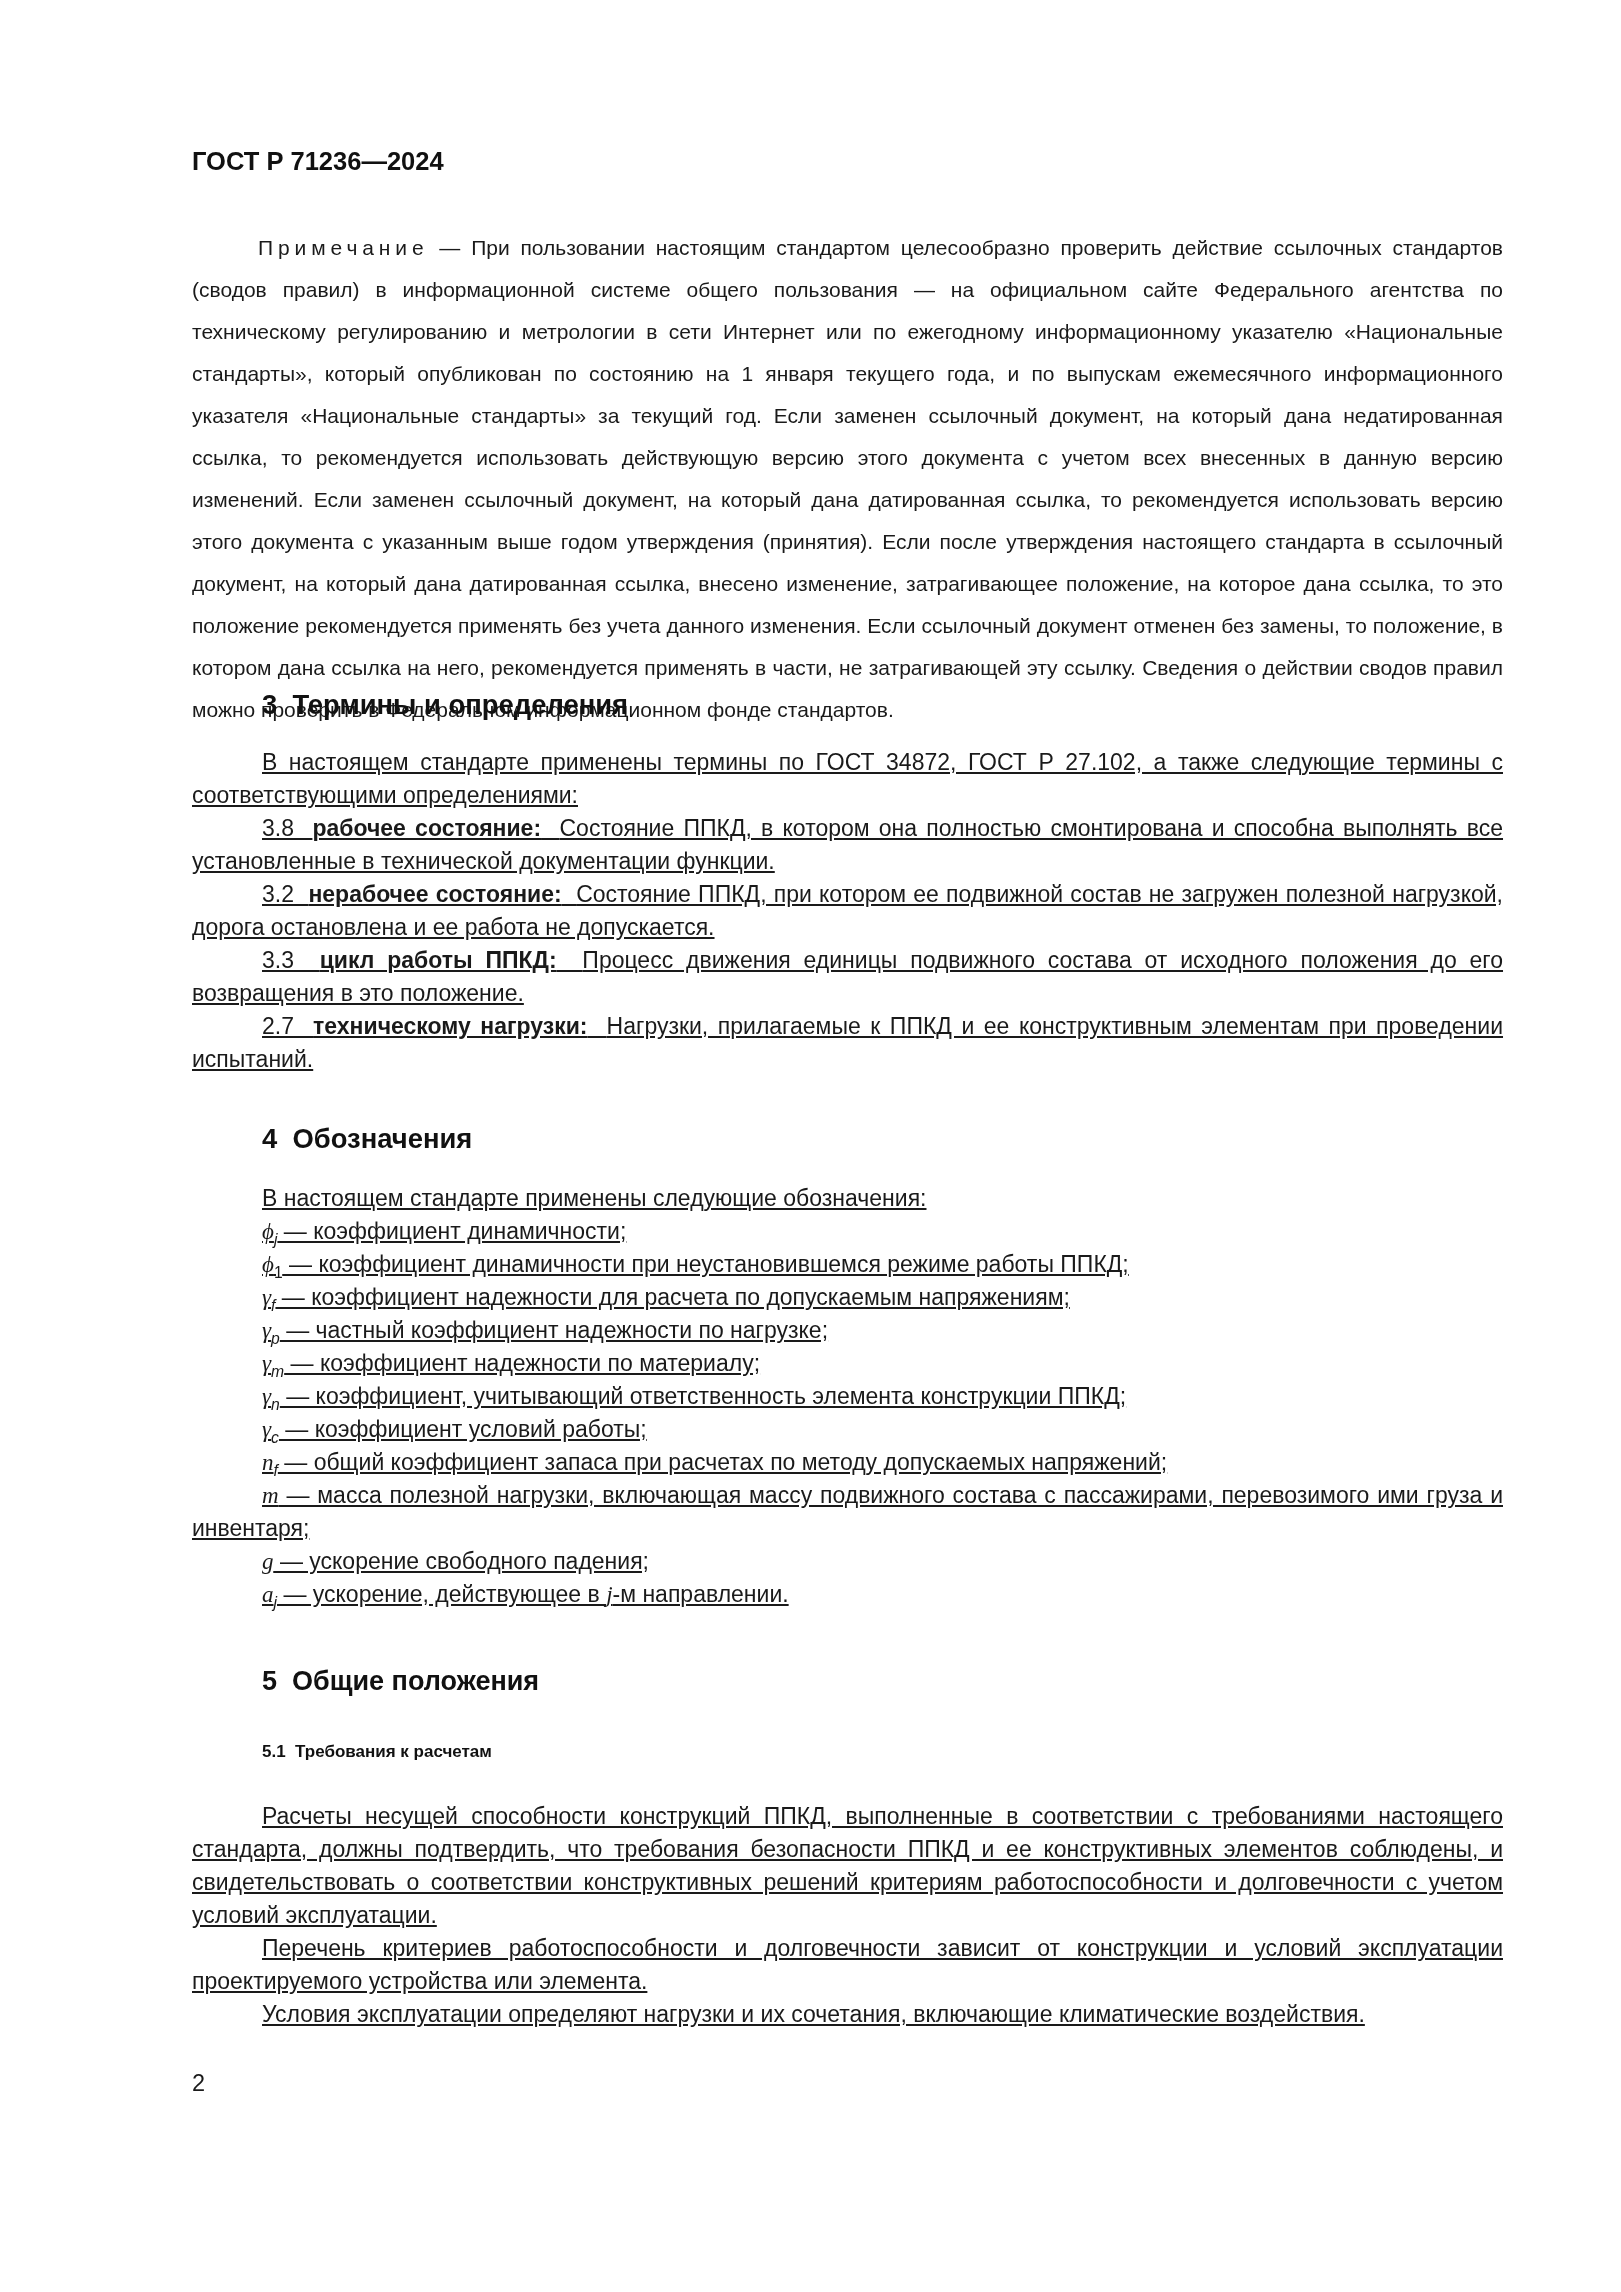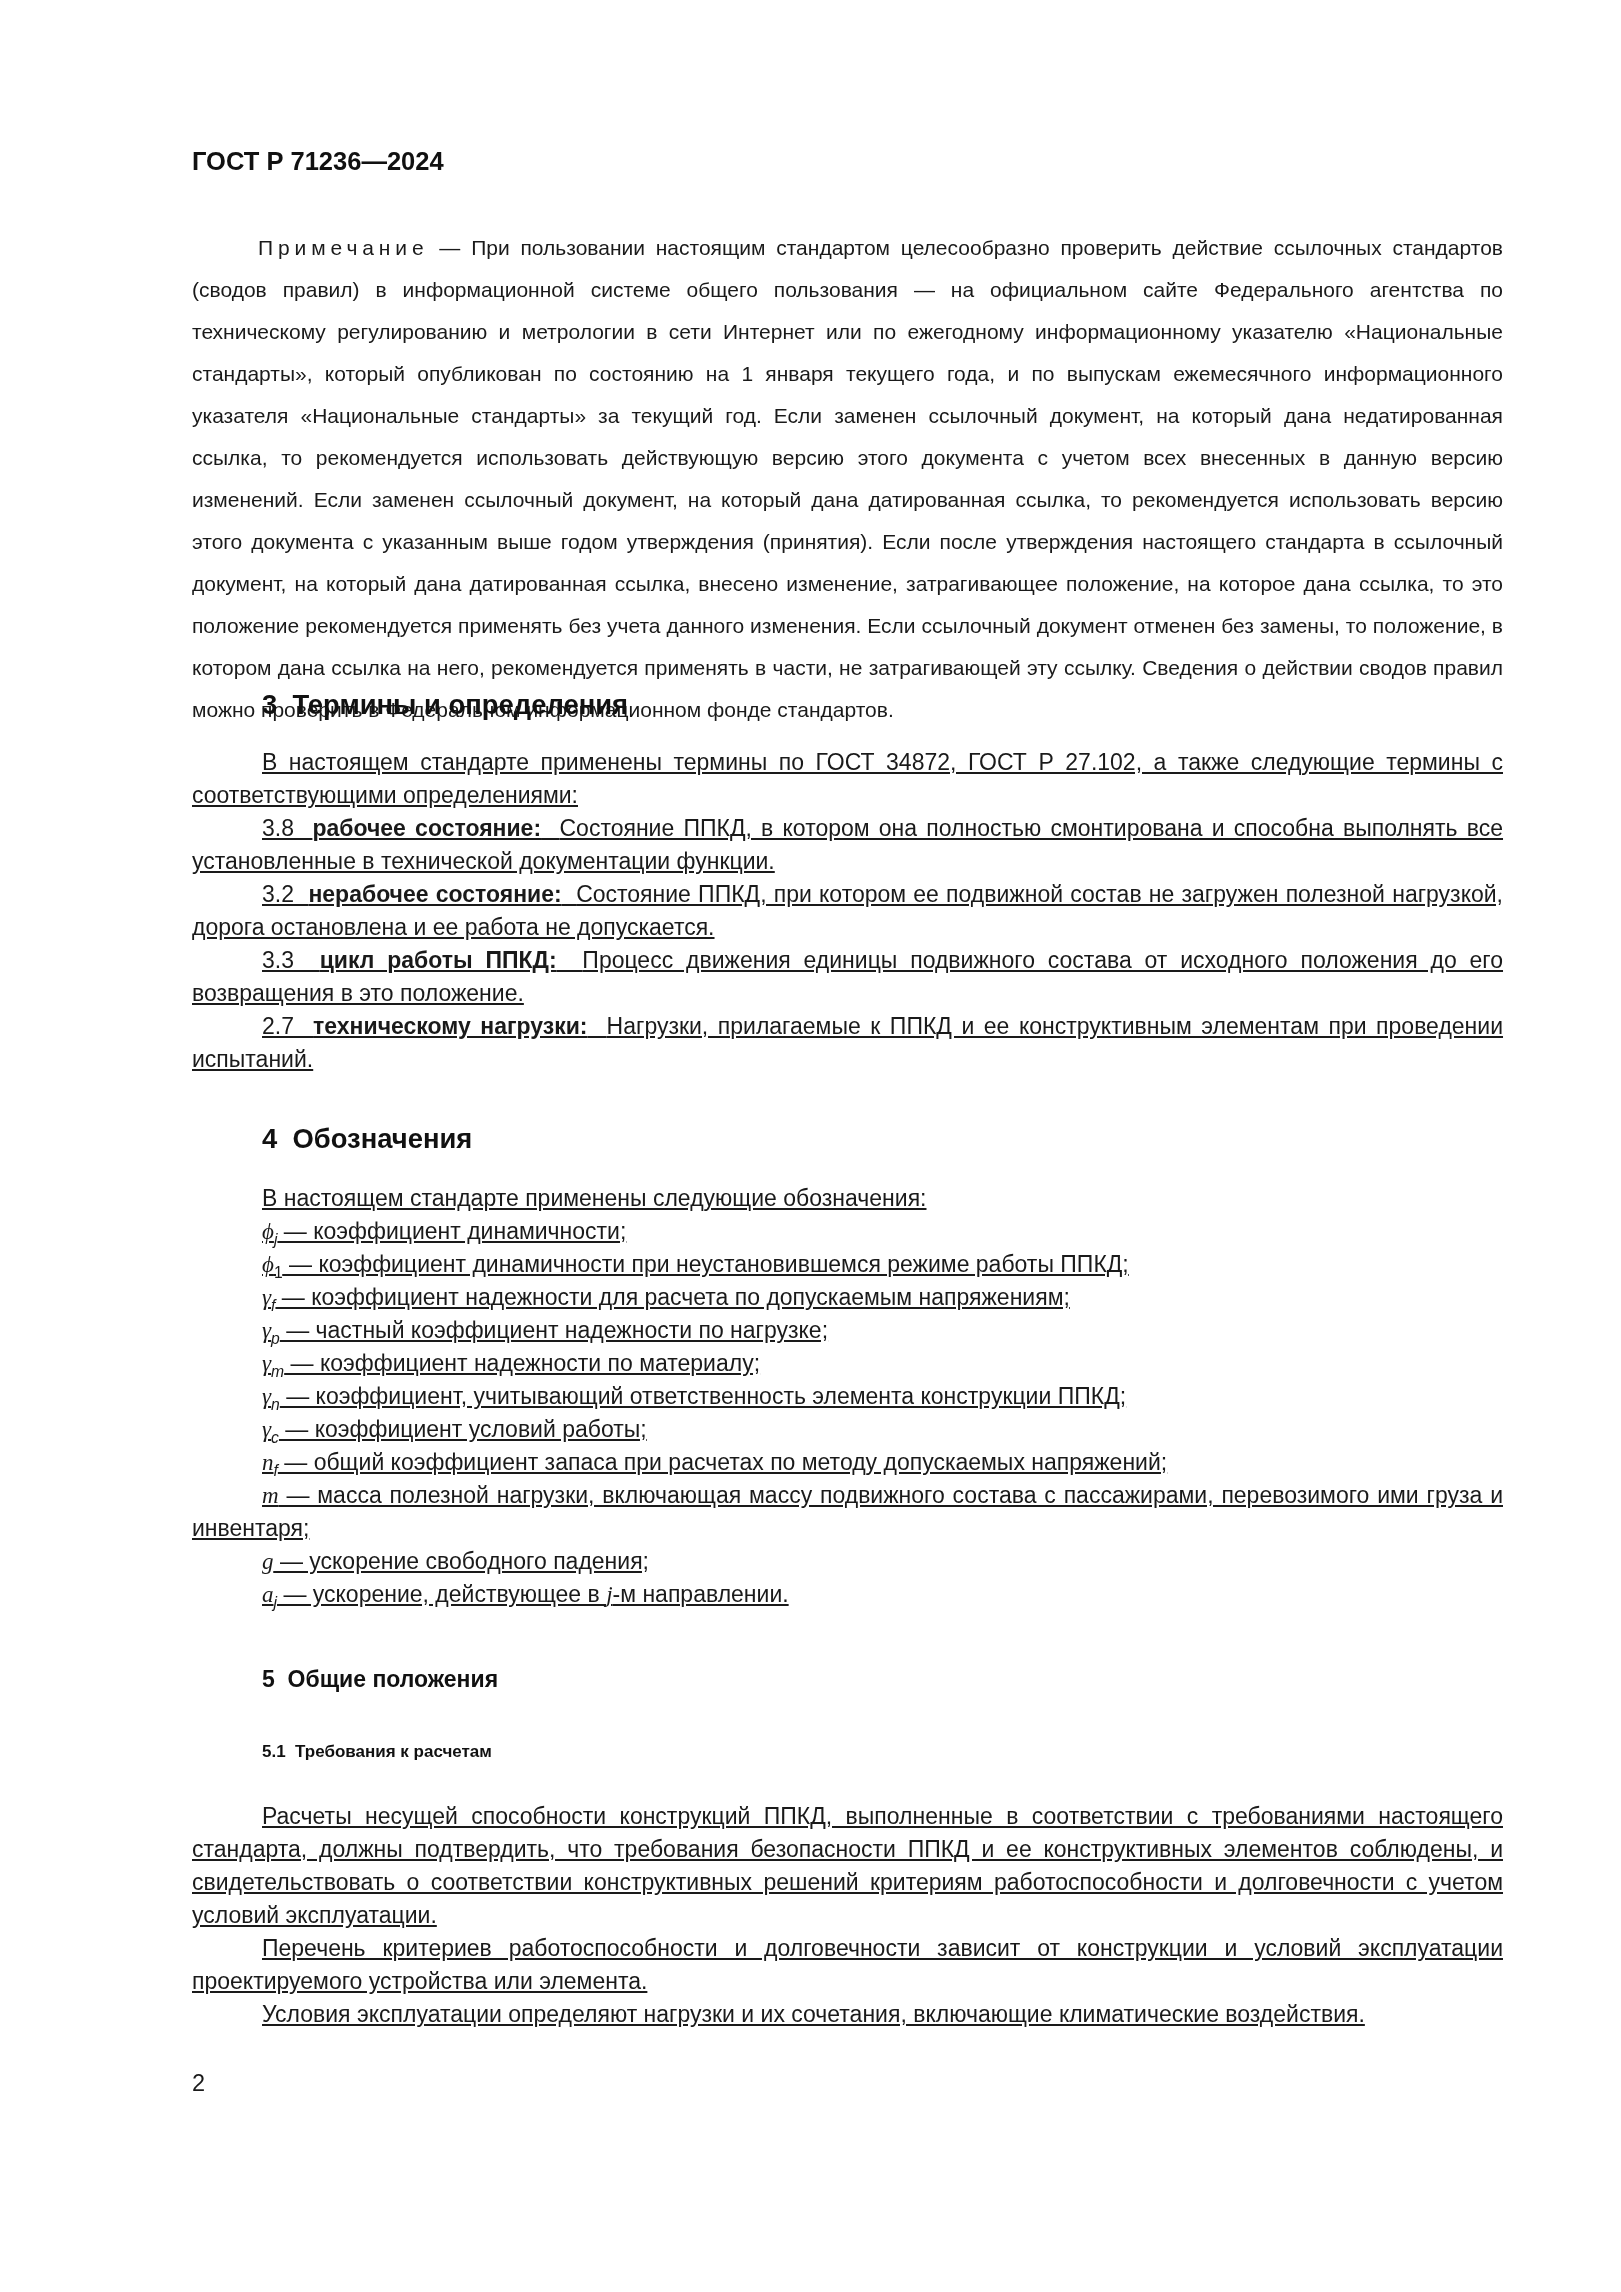--- a/index.html
+++ b/index.html
@@ -6,21 +6,21 @@
   body { width: 1621px; height: 2293px; position: relative; overflow: hidden;
          font-family: "Liberation Sans", sans-serif; color: #1a1a1a; }
   .abs { position: absolute; left: 192px; width: 1311px; }
   .doc-header { position: absolute; left: 192px; top: 147px; font-size: 25.5px; font-weight: bold; color: #111; }
   .note { top: 227px; font-size: 21px; line-height: 42px; text-align: justify; }
   .note p { margin: 0; text-indent: 66px; }
   .spaced { letter-spacing: 4.9px; }
   .h1 { position: absolute; left: 262px; font-weight: bold; color: #111; white-space: pre; }
   .h-3 { top: 689px; font-size: 27.4px; }
   .h-4 { top: 1123px; font-size: 27.4px; }
-  .h-5 { top: 1666px; font-size: 23px; }
+  .h-5 { top: 1666px; font-size: 27px; }
   .h-51 { top: 1742px; font-size: 17px; }
   .body { font-size: 23px; line-height: 33px; text-align: justify; }
   .body p { margin: 0; text-indent: 70px; text-decoration: underline; }
   .sec3 { top: 746px; }
   .sec4 { top: 1182px; }
   .sec4 p.sym { text-indent: 70px; }
   .sec51 { top: 1800px; }
   .term-name { font-weight: bold; }
   i.s { font-family: "Liberation Serif", serif; font-style: italic; }
   sub { font-size: 15.7px; vertical-align: -5.9px; line-height: 0; font-style: italic; }

